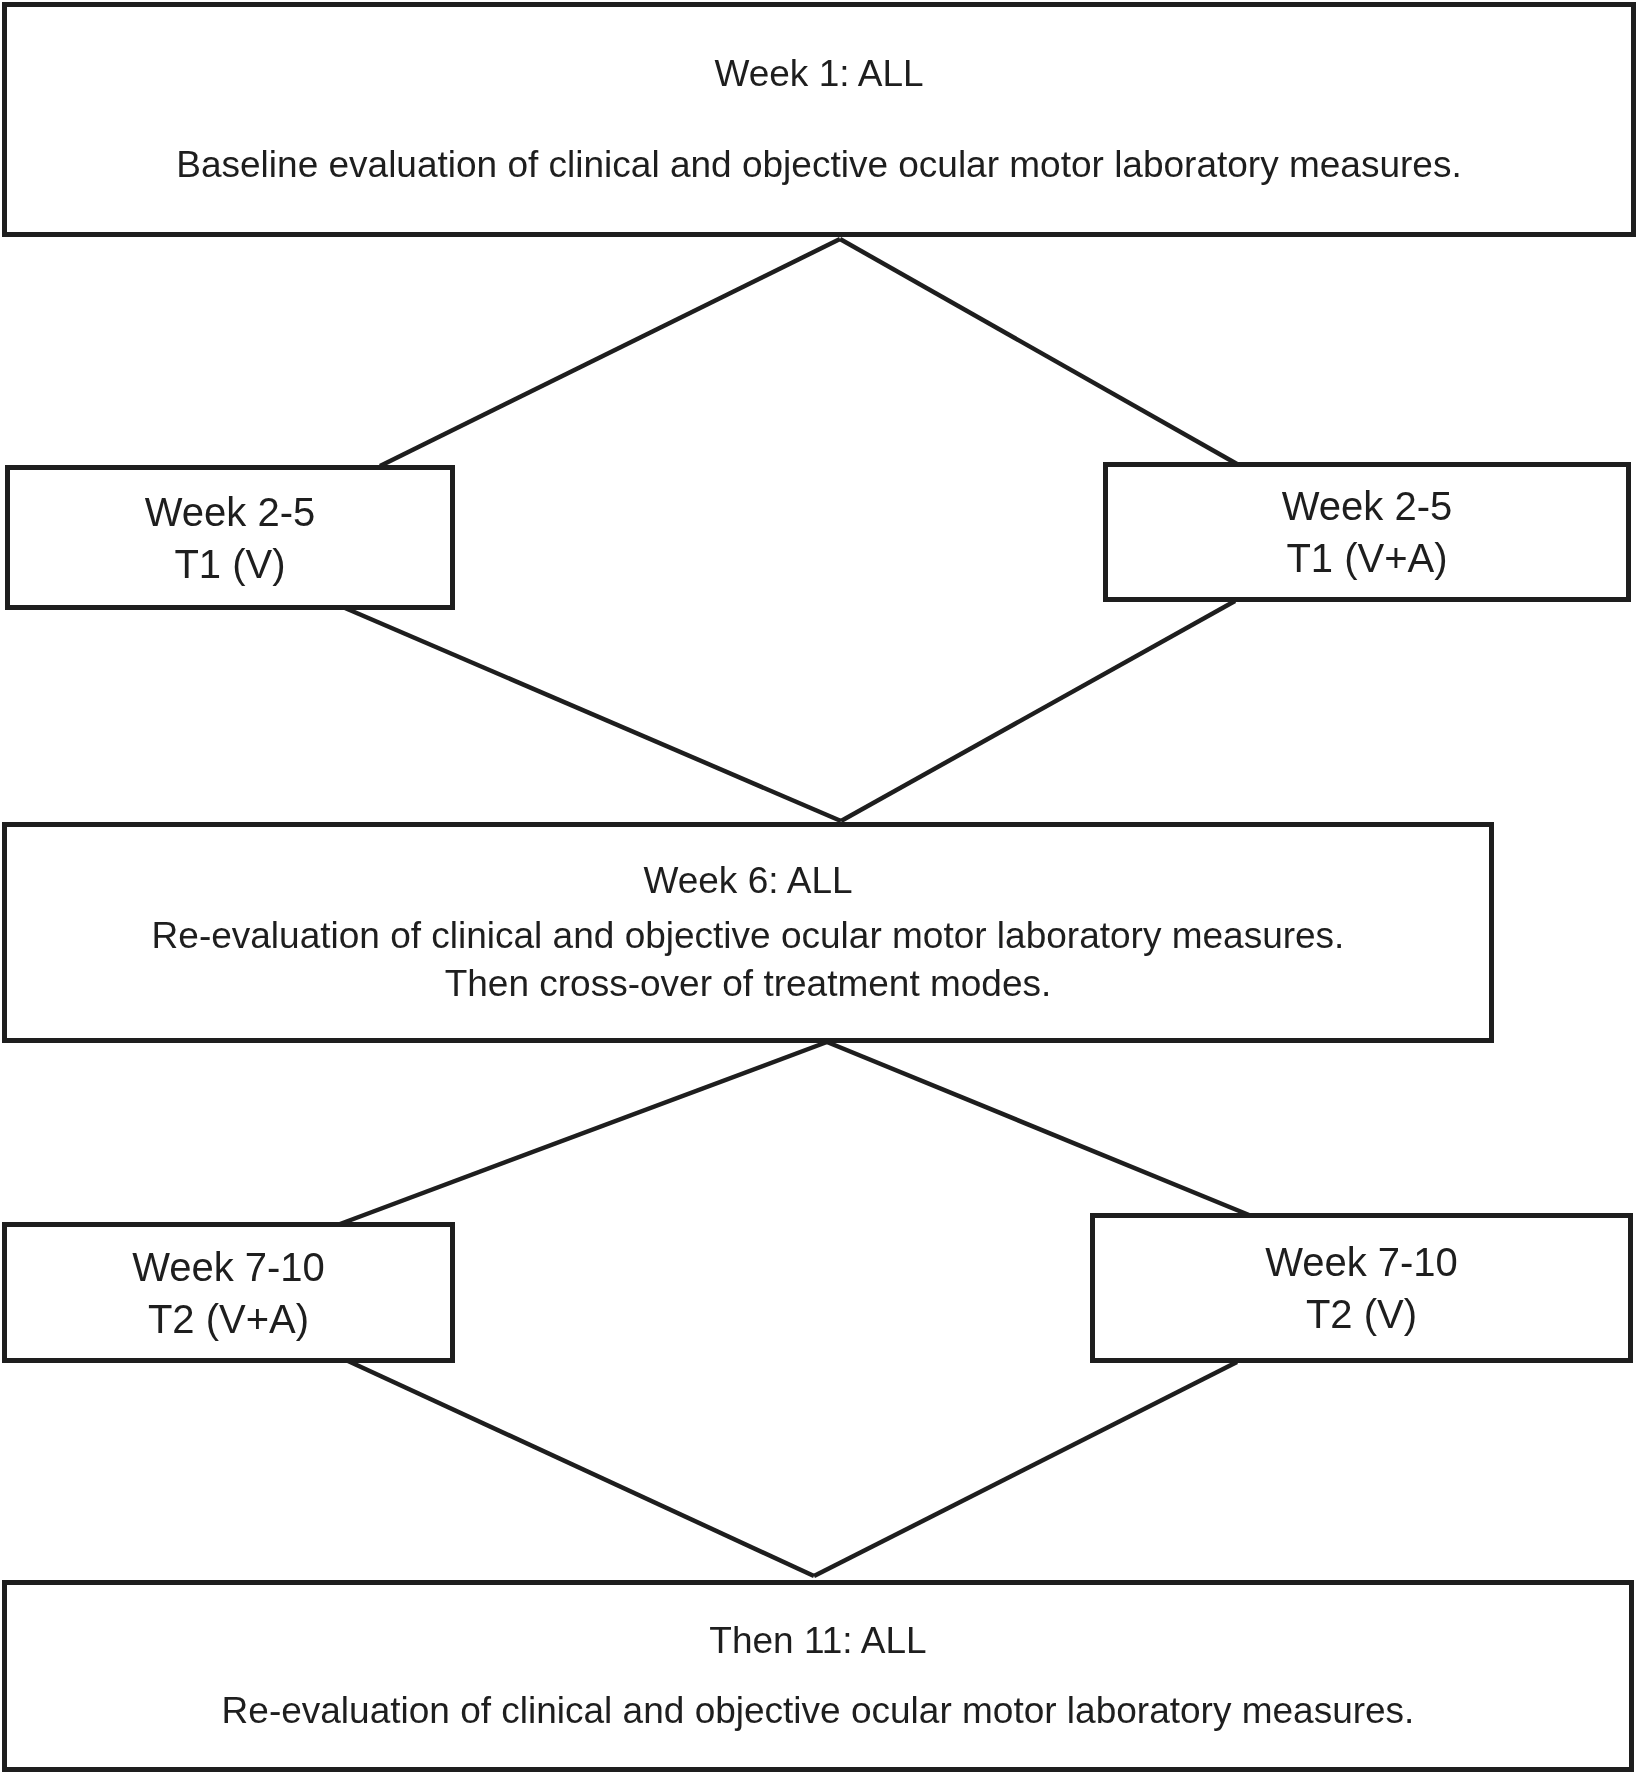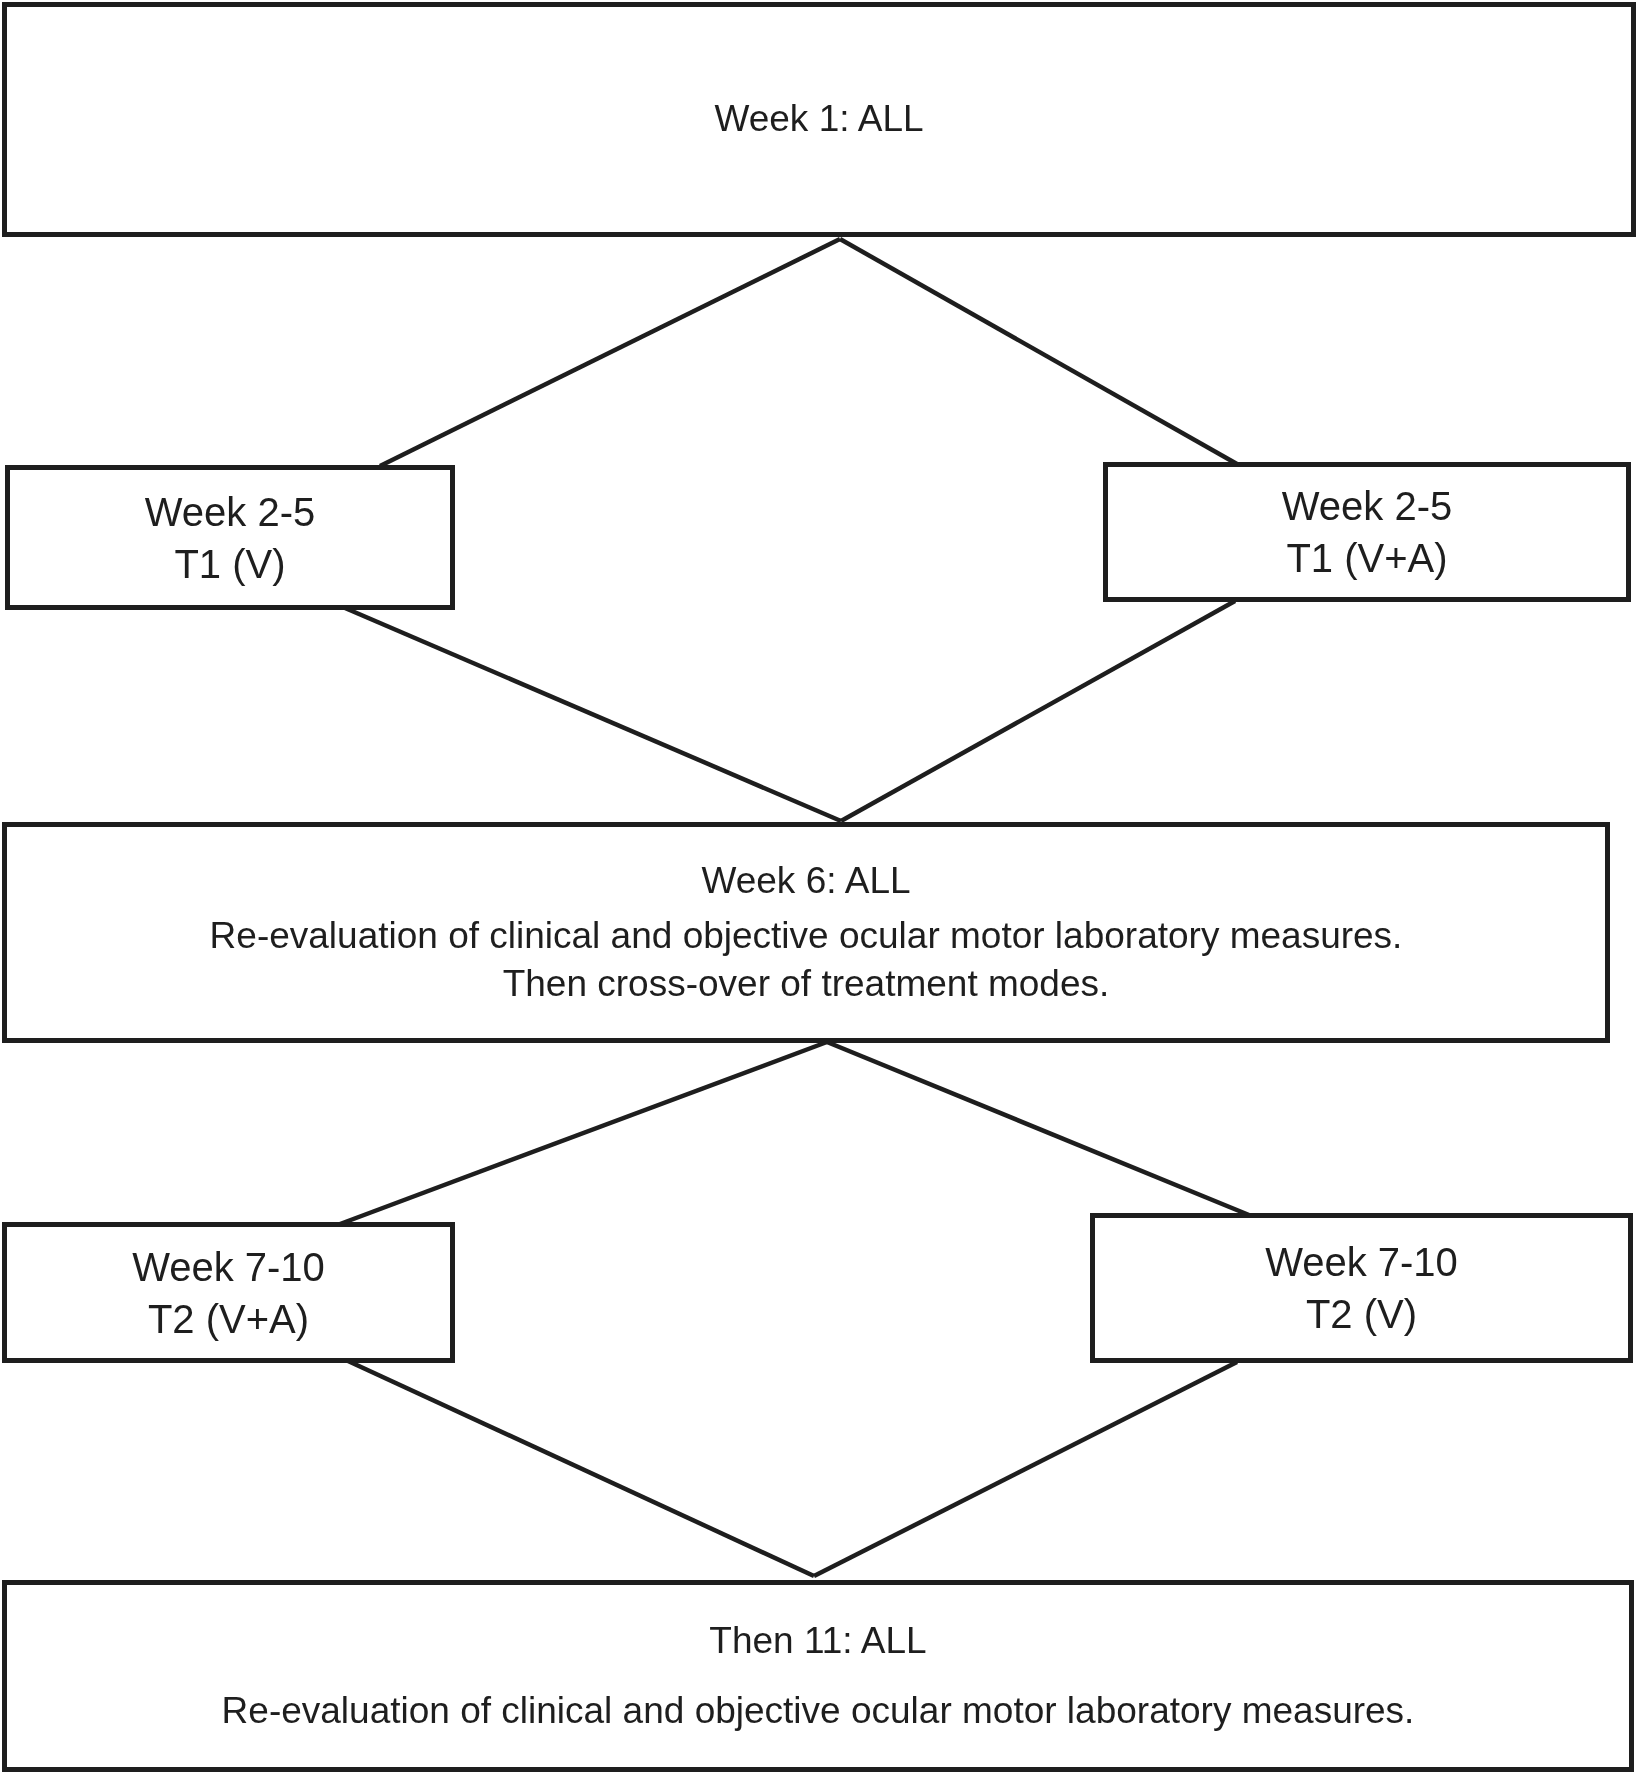--- a/index.html
+++ b/index.html
@@ -44,21 +44,21 @@
     white-space: nowrap;
   }
   
   .node-wide { font-size: 37px; }
   
   .node-small { font-size: 40px; gap: 4px; }
 
   #node-week1   { left: 2px;    top: 2px;    width: 1634px; height: 235px; gap: 46px; }
   #node-t1v     { left: 5px;    top: 465px;  width: 450px;  height: 145px; }
   #node-t1va    { left: 1103px; top: 462px;  width: 528px;  height: 140px; }
-  #node-week6   { left: 2px;    top: 822px;  width: 1608px; height: 221px; gap: 3px; }
+  #node-week6   { left: 2px;    top: 822px;  width: 1492px; height: 221px; gap: 3px; }
   #node-week6 .t:first-child { margin-bottom: 8px; }
   #node-t2va    { left: 2px;    top: 1222px; width: 453px;  height: 141px; }
   #node-t2v     { left: 1090px; top: 1213px; width: 543px;  height: 150px; }
   #node-week11  { left: 2px;    top: 1580px; width: 1632px; height: 192px; gap: 26px; }
 </style>
 </head>
 <body>
 
 <div class="canvas">
 
@@ -68,20 +68,21 @@
     <line x1="345" y1="608" x2="841" y2="821"></line>
     <line x1="1235" y1="601" x2="841" y2="821"></line>
     <line x1="827" y1="1042" x2="340" y2="1224"></line>
     <line x1="827" y1="1042" x2="1249" y2="1215"></line>
     <line x1="348" y1="1361" x2="814" y2="1576"></line>
     <line x1="1237" y1="1362" x2="814" y2="1576"></line>
   </svg>
 
   <div class="node node-wide" id="node-week1">
     <div class="t">Week 1: ALL</div>
+    <div class="t">Baseline evaluation of clinical and objective ocular motor laboratory measures.</div>
   </div>
 
   <div class="node node-small" id="node-t1v">
     <div class="t">Week 2-5</div>
     <div class="t">T1 (V)</div>
   </div>
 
   <div class="node node-small" id="node-t1va">
     <div class="t">Week 2-5</div>
     <div class="t">T1 (V+A)</div>

